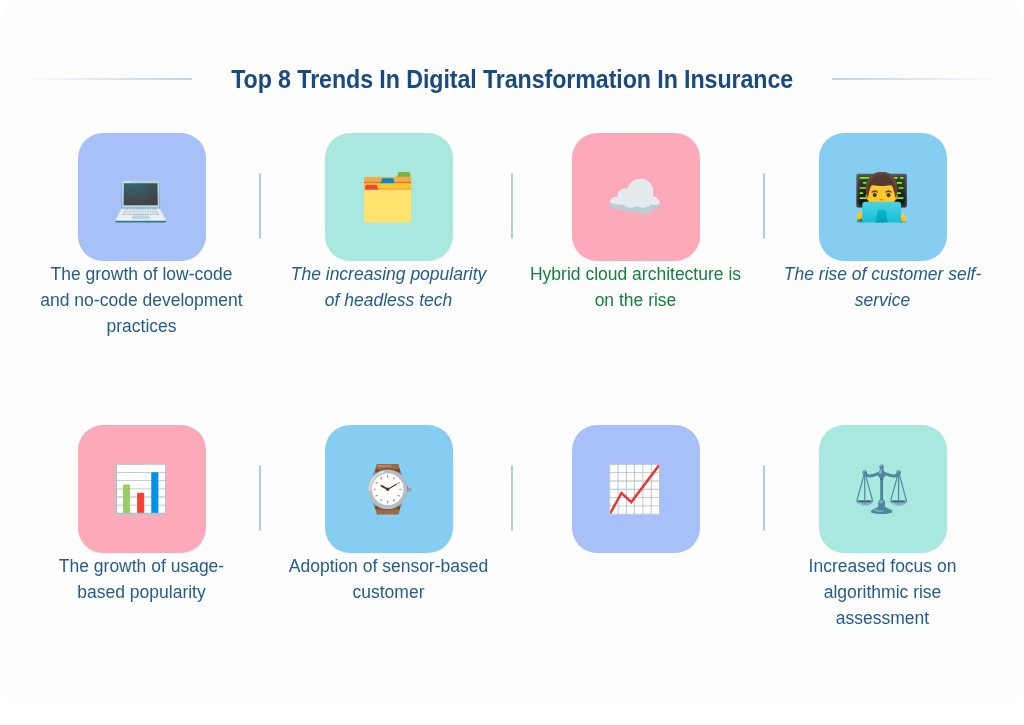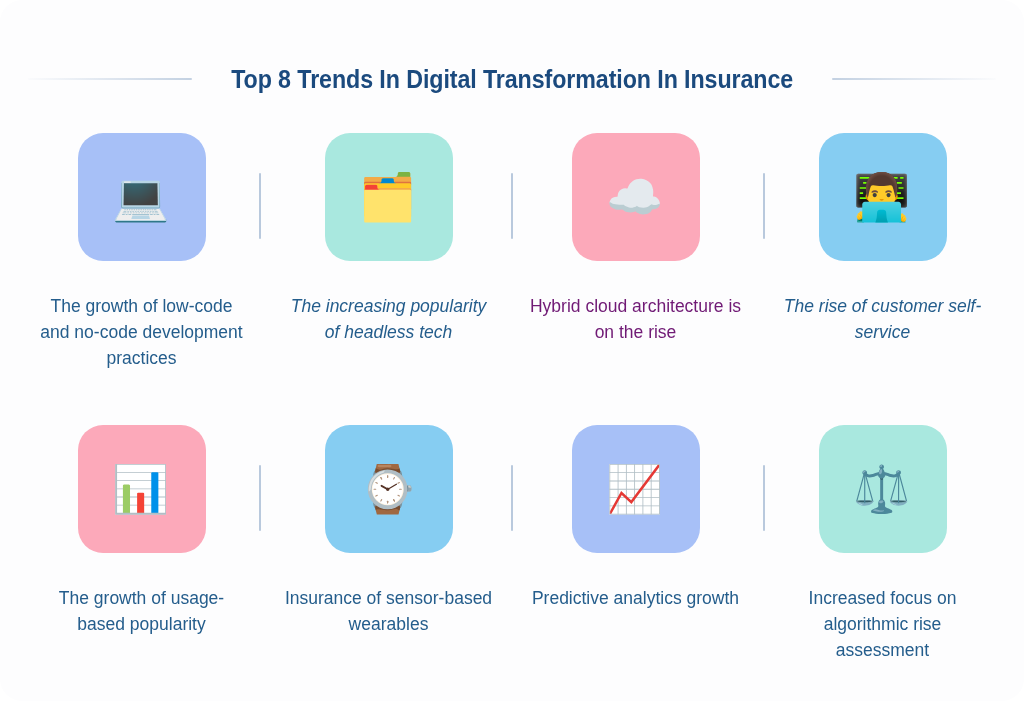--- a/index.html
+++ b/index.html
@@ -97,21 +97,20 @@
     flex: 0 0 auto;
   }
   .tile-emoji {
     font-size: 46px;
     line-height: 1;
     display: block;
     font-family: "DejaVu Sans", sans-serif;
   }
 
   .card-label {
-    margin-top: 32px;
     width: 212px;
     text-align: center;
     color: #245d8c;
     font-size: 17.5px;
     line-height: 26px;
     font-family: "Liberation Sans", sans-serif;
     font-weight: normal;
   }
 
   
@@ -153,21 +152,21 @@
         <div class="tile" style="background: rgb(169, 232, 223);">
           <span class="tile-emoji">🗂️</span>
         </div>
         <div class="card-label" style="color: rgb(36, 93, 140); font-style: italic;">The increasing popularity of headless tech</div>
       </div>
 
       <div class="card">
         <div class="tile" style="background: rgb(252, 169, 186);">
           <span class="tile-emoji">☁️</span>
         </div>
-        <div class="card-label" style="color: #701a75;">Hybrid cloud architecture is on the rise</div>
+        <div class="card-label" style="color: #15803d;">Hybrid cloud architecture is on the rise</div>
       </div>
 
       <div class="card">
         <div class="tile" style="background: rgb(134, 205, 242);">
           <span class="tile-emoji">👨‍💻</span>
         </div>
         <div class="card-label" style="color: rgb(36, 93, 140); font-style: italic;">The rise of customer self-service</div>
       </div>
 
       <div class="divider d1" style="background: rgb(185, 201, 221);"></div>
@@ -181,28 +180,27 @@
         <div class="tile" style="background: rgb(252, 169, 186);">
           <span class="tile-emoji">📊</span>
         </div>
         <div class="card-label" style="color: rgb(36, 93, 140);">The growth of usage-based popularity</div>
       </div>
 
       <div class="card">
         <div class="tile" style="background: rgb(134, 205, 242);">
           <span class="tile-emoji">⌚</span>
         </div>
-        <div class="card-label" style="color: rgb(36, 93, 140);">Insurance of sensor-based wearables</div>
+        <div class="card-label" style="color: rgb(36, 93, 140);">Adoption of sensor-based customer</div>
       </div>
 
       <div class="card">
         <div class="tile" style="background: rgb(167, 192, 247);">
           <span class="tile-emoji">📈</span>
         </div>
-        <div class="card-label" style="color: rgb(36, 93, 140);">Predictive analytics growth</div>
       </div>
 
       <div class="card">
         <div class="tile" style="background: rgb(169, 232, 223);">
           <span class="tile-emoji">⚖️</span>
         </div>
         <div class="card-label" style="color: rgb(36, 93, 140);">Increased focus on algorithmic rise assessment</div>
       </div>
 
       <div class="divider d1" style="background: rgb(185, 201, 221);"></div>

